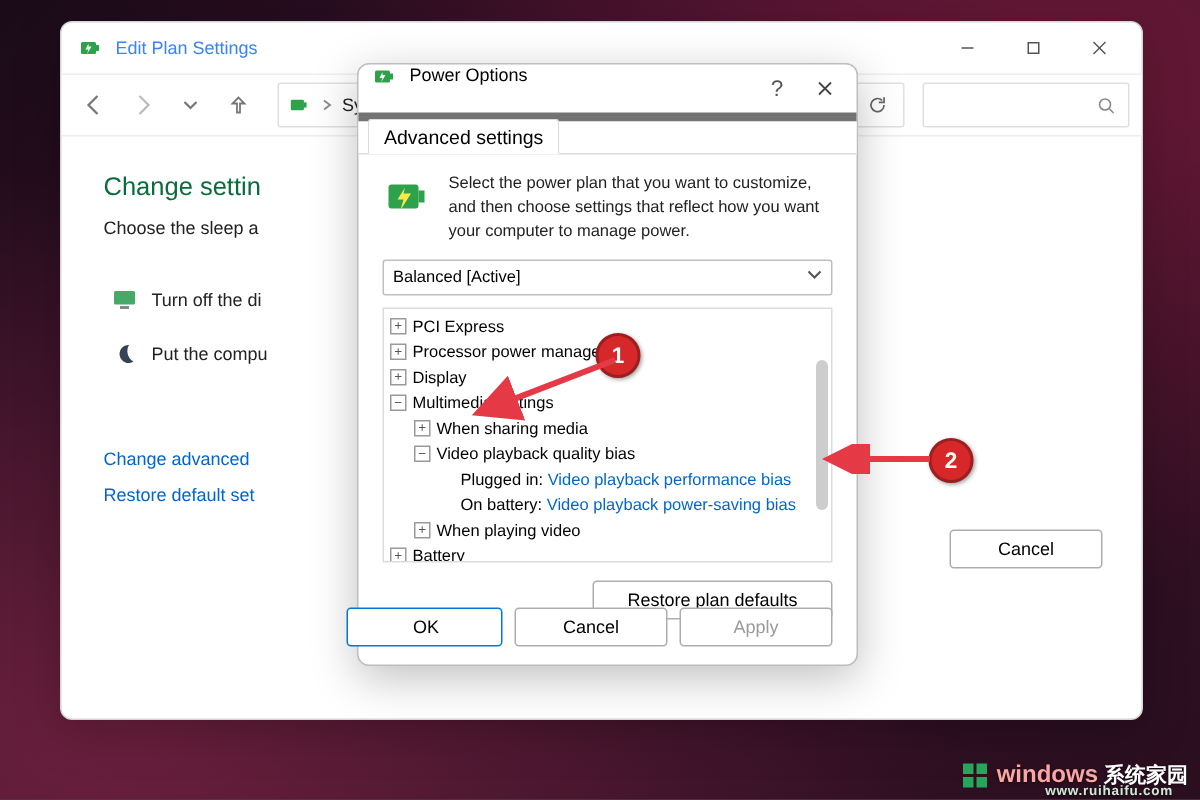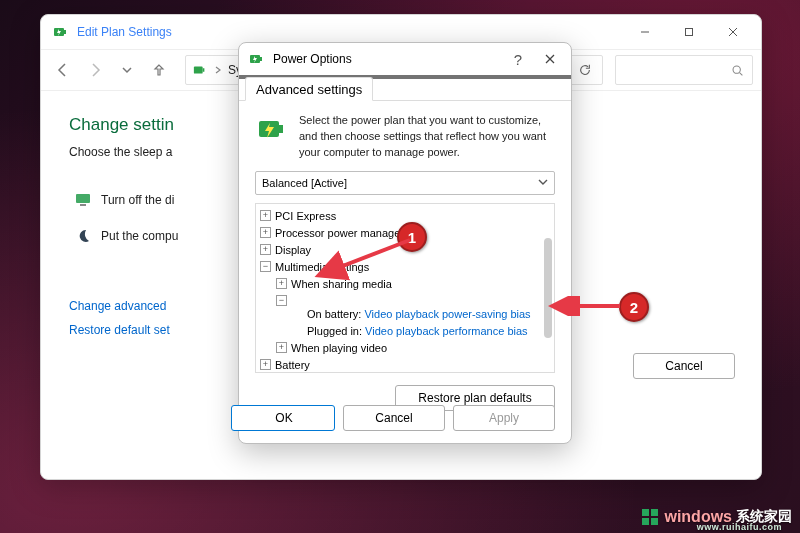--- a/index.html
+++ b/index.html
@@ -46,21 +46,21 @@
   .cp-sub{font-size:12px;color:#222;margin-bottom:26px;}
   .cp-row{display:flex;align-items:center;gap:10px;height:30px;margin-left:6px;margin-bottom:6px;color:#222;}
   .cp-row-icon{width:16px;height:16px;display:flex;align-items:center;justify-content:center;}
   .cp-links{margin-top:48px;}
   .cp-link{color:var(--link);font-size:12px;margin-bottom:10px;cursor:default;}
   .bottom-btns{position:absolute;right:26px;bottom:100px;display:flex;gap:12px;}
   .btn{border:1px solid var(--btn-border);background:var(--btn-bg);border-radius:3px;height:24px;min-width:72px;padding:0 14px;display:flex;align-items:center;justify-content:center;font-size:12px;color:#000000;}
 
   
   .inner-win{position:absolute;left:238px;top:42px;width:332px;height:400px;background:#fff;border:1px solid #bdbdbd;border-radius:8px;box-shadow:var(--shadow);}
-  .inner-title{height:32px;display:flex;align-items:center;padding:0 6px 0 10px;font-size:12px;border-bottom:4px solid #737373;}
+  .inner-title{height:32px;display:flex;padding:0 6px 0 10px;font-size:12px;border-bottom:6px solid #737373;}
   .inner-title .icon-slot{width:16px;height:16px;margin-right:8px;}
   .inner-ctrls{display:flex;align-items:center;gap:2px;}
   .inner-ctrl{width:30px;height:30px;display:flex;align-items:center;justify-content:center;color:#444;}
   .tabstrip{height:22px;display:flex;align-items:flex-end;padding-left:6px;background:#fff;position:relative;}
   .tabstrip::after{content:"";position:absolute;left:0;right:0;bottom:0;height:1px;background:#dcdcdc;}
   .tab{height:22px;border:1px solid #dcdcdc;border-bottom:1px solid #fff;background:#fff;border-radius:3px 3px 0 0;padding:0 10px;display:flex;align-items:center;font-size:13px;position:relative;z-index:1;}
 
   .plan-desc{display:flex;gap:10px;padding:12px 16px 10px 16px;font-size:11px;line-height:1.45;color:#222;}
   .plan-desc-icon{width:34px;height:34px;flex:0 0 34px;display:flex;align-items:center;justify-content:center;}
   .combo{margin:0 16px 8px 16px;height:22px;border:1px solid #bfbfbf;border-radius:2px;display:flex;align-items:center;justify-content:space-between;padding:0 6px;font-size:11px;}
@@ -262,28 +262,29 @@
     <div class="node lv0">
         <span class="twisty">−</span>
         <span>Multimedia settings</span>
       </div>
     <div class="node lv1">
         <span class="twisty">+</span>
         <span>When sharing media</span>
       </div>
     <div class="node lv1">
         <span class="twisty">−</span>
+        <span>Video playback quality bias</span>
+      </div>
+    <div class="node lv2">
+        <span class="twisty blank"></span>
+        <span><span>Plugged in:</span>&nbsp;<span class="link">Video playback performance bias</span></span>
       </div>
     <div class="node lv2">
         <span class="twisty blank"></span>
         <span><span>On battery:</span>&nbsp;<span class="link">Video playback power-saving bias</span></span>
-      </div>
-    <div class="node lv2">
-        <span class="twisty blank"></span>
-        <span><span>Plugged in:</span>&nbsp;<span class="link">Video playback performance bias</span></span>
       </div>
     <div class="node lv1">
         <span class="twisty">+</span>
         <span>When playing video</span>
       </div>
     <div class="node lv0">
         <span class="twisty">+</span>
         <span>Battery</span>
       </div>
     <div class="tree-scroll">

